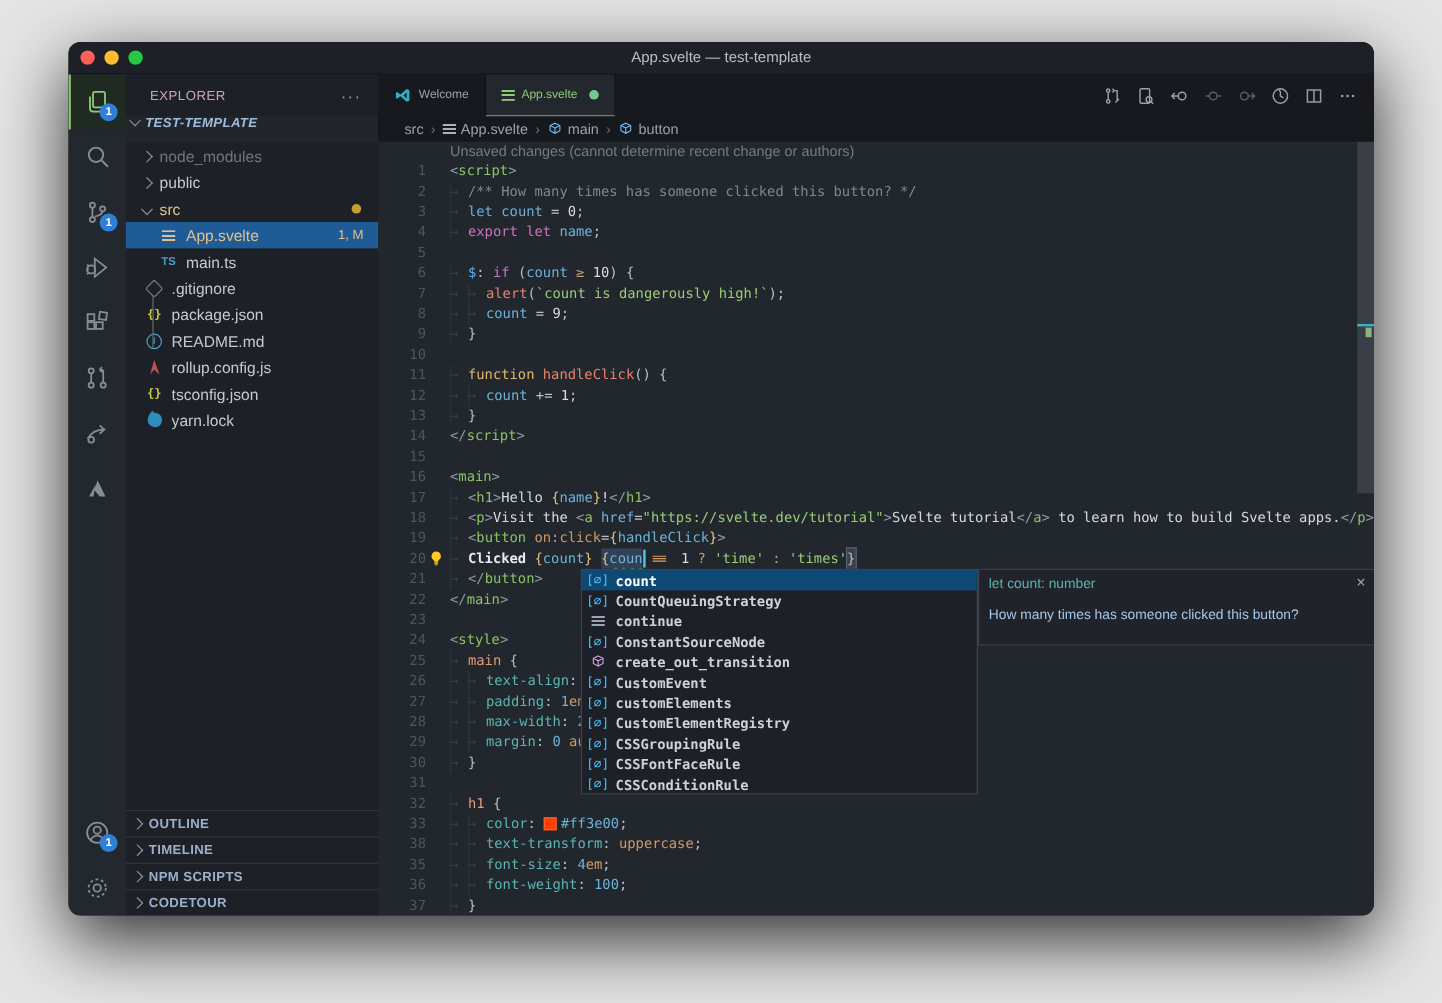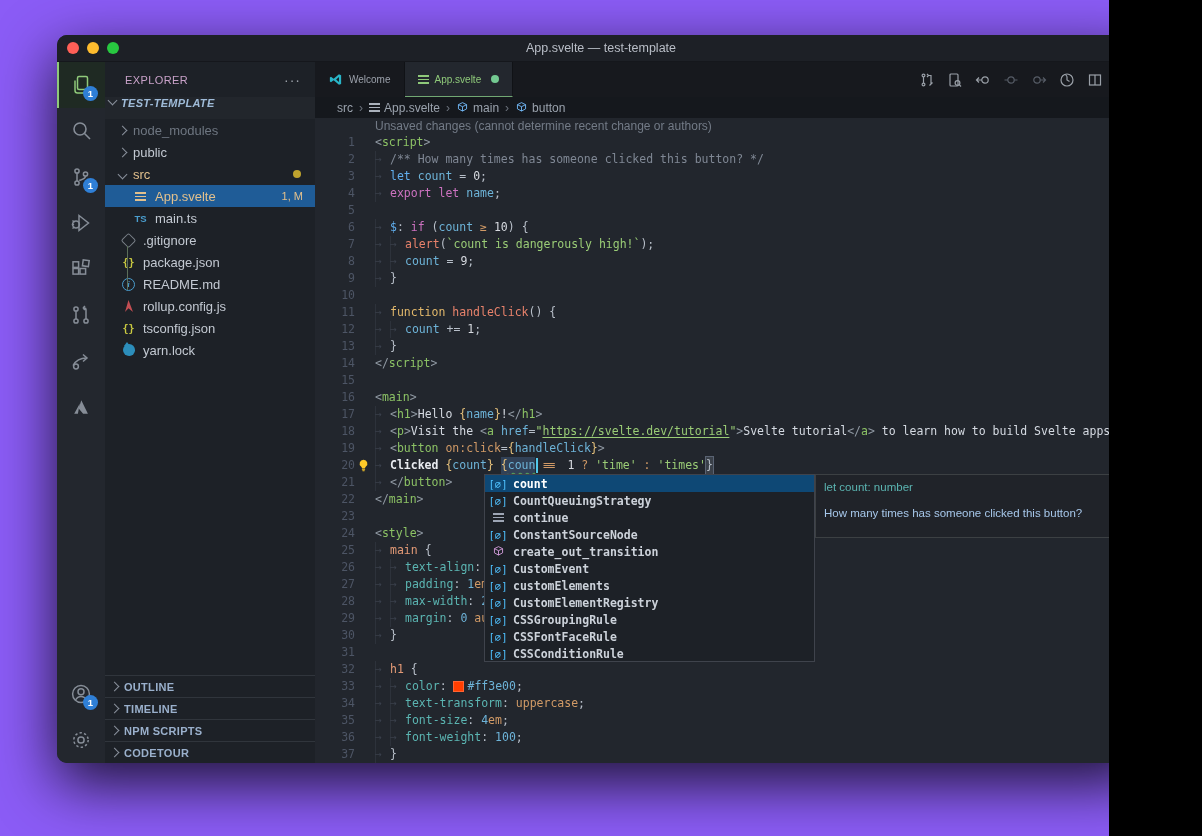--- a/index.html
+++ b/index.html
@@ -1,16 +1,16 @@
 <!DOCTYPE html>
 <html><head>
 <meta charset="utf-8">
 <style>
   html,body{margin:0;padding:0;background:#000;}
-  .stage{position:relative;width:1109px;height:836px;background:#8b5cf6;overflow:hidden;
+  .stage{position:relative;width:1202px;height:836px;background:#e5e5e5;overflow:hidden;
          font-family:"Liberation Sans","DejaVu Sans",sans-serif;-webkit-font-smoothing:antialiased;}
   .window{position:absolute;left:57px;top:35px;width:1088px;height:728px;background:#22262d;
           border-radius:10px;overflow:hidden;box-shadow:0 20px 60px rgba(0,0,0,.8);display:flex;flex-direction:column;}
   
   .titlebar{height:26px;background:#1d2026;display:flex;align-items:center;position:relative;flex:0 0 auto;border-bottom:1px solid #15171c;}
   .lights{display:flex;gap:8px;margin-left:10px;}
   .light{width:12px;height:12px;border-radius:50%;}
   .light.red{background:#ff5f57}.light.yellow{background:#febc2e}.light.green{background:#28c840}
   .win-title{position:absolute;left:0;right:0;text-align:center;font-size:12.5px;color:#b9bec7;pointer-events:none;}
   
@@ -76,21 +76,21 @@
   .lens{height:16px;line-height:16px;padding-left:60px;color:#737b87;font-size:12px;font-family:"Liberation Sans",sans-serif;}
   .line{height:17px;line-height:17px;display:flex;white-space:pre;position:relative;}
   .gut{width:40px;text-align:right;color:#4d5565;flex:0 0 auto;user-select:none;}
   .lc{margin-left:20px;display:flex;align-items:center;height:17px;}
   .tk{display:inline-block;}
   .ws{width:15px;color:#3a404c;flex:0 0 auto;box-shadow:inset 1px 0 0 #2d323b;}
   .cmt{color:#7f8794}.kw{color:#cd72c0}.kwb{color:#61afef}.kw2{color:#e2b86b}
   .fn{color:#e8826b}.vr{color:#6db3d8}.num{color:#d7dae0}.pun{color:#b8bfc9}
   .op{color:#d19a66}.str{color:#9acc76}.ang{color:#9099a3}.tag{color:#8cc265}
   .t{color:#d5dae2}.tb{color:#e8ebf0;font-weight:bold}.br{color:#e5c07b}
-  .at{color:#6db3d8}.at2{color:#d19a66}.lnk{color:#9acc76;text-decoration:underline;text-underline-offset:2px;}
+  .at{color:#6db3d8}.at2{color:#d19a66}.lnk{color:#9acc76;text-underline-offset:2px;}
   .sel{color:#e39a76}.prop{color:#5bb5b2}.val{color:#d19a66}.cnum{color:#6db3d8}.unit{color:#d19a66}
   .hlbr{color:#e5c07b;background:rgba(88,136,198,.28);}
   .hlvr{color:#6db3d8;background:rgba(88,136,198,.28);text-decoration:underline;text-decoration-style:wavy;
         text-decoration-color:#58a15a;text-underline-offset:2.5px;}
   .bm{color:#b8bfc9;background:#3a4049;box-shadow:0 0 0 1px #5a6373;}
   .cur{width:2px;height:15px;background:#52c7ea;margin:0 1px;}
   .lig{width:21px;text-align:center;color:#d19a66;transform:scaleX(1.9);transform-origin:center;}
   .bulb{position:absolute;left:41px;top:1px;width:15px;height:15px;}
   
   .suggest{position:absolute;left:169px;top:356px;width:331px;height:188px;background:#1d2127;border:1px solid #3f434c;
@@ -445,21 +445,21 @@
               <div class="line"><span class="gut">24</span><span class="lc"><span class="tk ang">&lt;</span><span class="tk tag">style</span><span class="tk ang">&gt;</span></span></div>
               <div class="line"><span class="gut">25</span><span class="lc"><span class="tk ws">→</span><span class="tk sel">main</span><span class="tk pun"> {</span></span></div>
               <div class="line"><span class="gut">26</span><span class="lc"><span class="tk ws">→</span><span class="tk ws">→</span><span class="tk prop">text-align</span><span class="tk pun">: </span></span></div>
               <div class="line"><span class="gut">27</span><span class="lc"><span class="tk ws">→</span><span class="tk ws">→</span><span class="tk prop">padding</span><span class="tk pun">: </span><span class="tk cnum">1</span><span class="tk unit">em</span></span></div>
               <div class="line"><span class="gut">28</span><span class="lc"><span class="tk ws">→</span><span class="tk ws">→</span><span class="tk prop">max-width</span><span class="tk pun">: </span><span class="tk cnum">2</span></span></div>
               <div class="line"><span class="gut">29</span><span class="lc"><span class="tk ws">→</span><span class="tk ws">→</span><span class="tk prop">margin</span><span class="tk pun">: </span><span class="tk cnum">0</span><span class="tk val"> au</span></span></div>
               <div class="line"><span class="gut">30</span><span class="lc"><span class="tk ws">→</span><span class="tk pun">}</span></span></div>
               <div class="line"><span class="gut">31</span><span class="lc"></span></div>
               <div class="line"><span class="gut">32</span><span class="lc"><span class="tk ws">→</span><span class="tk sel">h1</span><span class="tk pun"> {</span></span></div>
               <div class="line"><span class="gut">33</span><span class="lc"><span class="tk ws">→</span><span class="tk ws">→</span><span class="tk prop">color</span><span class="tk pun">: </span><span class="tk sw" style="width: 9px; height: 9px; background: rgb(255, 62, 0); border: 1px solid rgba(255, 255, 255, 0.2); margin-right: 3px;"></span><span class="tk cnum">#ff3e00</span><span class="tk pun">;</span></span></div>
-              <div class="line"><span class="gut">34</span><span class="lc"><span class="tk ws">→</span><span class="tk ws">→</span><span class="tk prop">text-transform</span><span class="tk pun">: </span><span class="tk val">uppercase</span><span class="tk pun">;</span></span></div>
+              <div class="line"><span class="gut">38</span><span class="lc"><span class="tk ws">→</span><span class="tk ws">→</span><span class="tk prop">text-transform</span><span class="tk pun">: </span><span class="tk val">uppercase</span><span class="tk pun">;</span></span></div>
               <div class="line"><span class="gut">35</span><span class="lc"><span class="tk ws">→</span><span class="tk ws">→</span><span class="tk prop">font-size</span><span class="tk pun">: </span><span class="tk cnum">4</span><span class="tk unit">em</span><span class="tk pun">;</span></span></div>
               <div class="line"><span class="gut">36</span><span class="lc"><span class="tk ws">→</span><span class="tk ws">→</span><span class="tk prop">font-weight</span><span class="tk pun">: </span><span class="tk cnum">100</span><span class="tk pun">;</span></span></div>
               <div class="line"><span class="gut">37</span><span class="lc"><span class="tk ws">→</span><span class="tk pun">}</span></span></div>
             </div>
 
           <div class="suggest" id="suggest">
               <div class="sg-row selected">
                 <span class="sg-icon">[∅]</span>
                 <span class="sg-label">count</span>
               </div>

